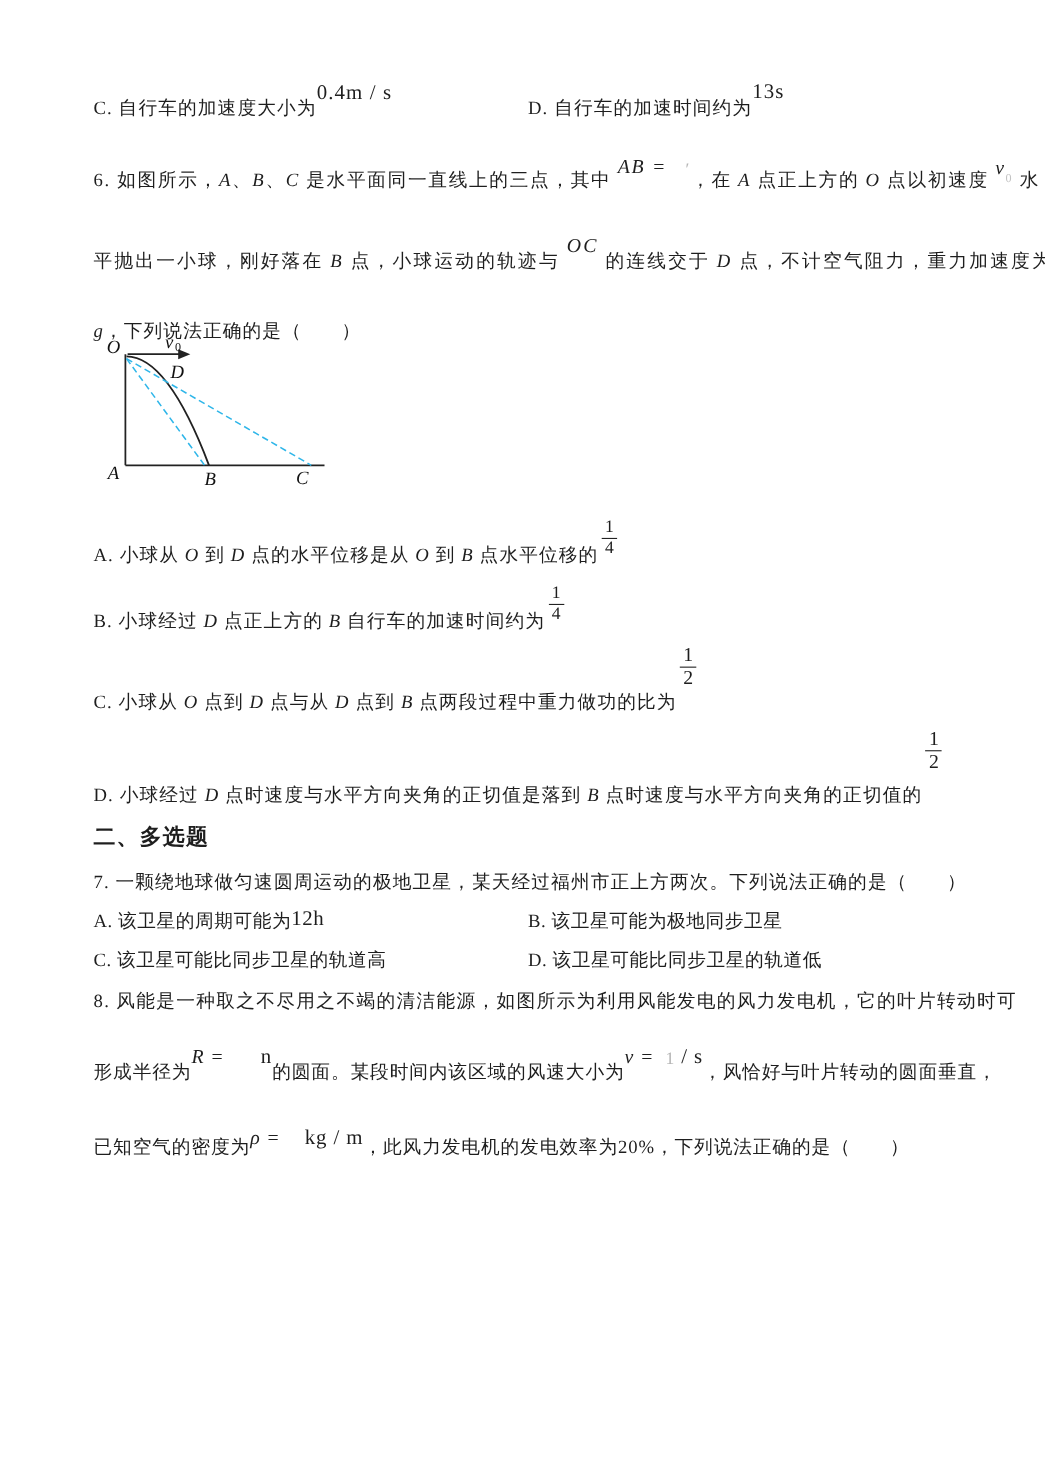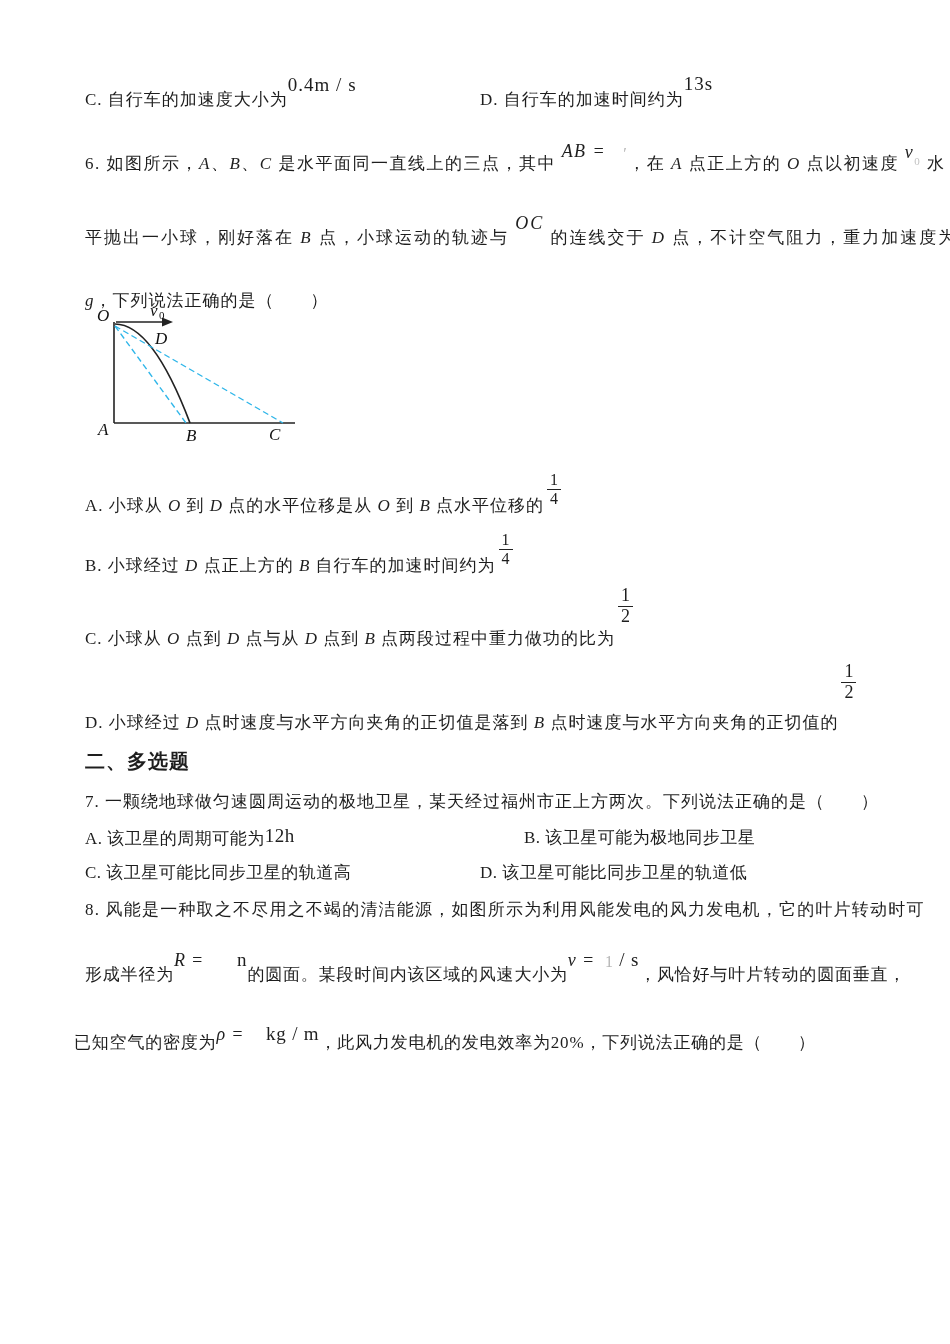--- a/index.html
+++ b/index.html
@@ -74,21 +74,21 @@
 
   <div class="line ls1" style="left:85px;top:478px;"><span class="seg">A. 小球从 </span><span class="seg it">O</span><span class="seg"> 到 </span><span class="seg it">D</span><span class="seg"> 点的水平位移是从 </span><span class="seg it">O</span><span class="seg"> 到 </span><span class="seg it">B</span><span class="seg"> 点水平位移的</span><span class="frac" style="position: relative; top: -7px;"><span class="fnum">1</span><span class="fden">4</span></span></div>
   <div class="line ls1" style="left:85px;top:538px;"><span class="seg">B. 小球经过 </span><span class="seg it">D</span><span class="seg"> 点正上方的 </span><span class="seg it">B</span><span class="seg"> 自行车的加速时间约为</span><span class="frac" style="position: relative; top: -7px;"><span class="fnum">1</span><span class="fden">4</span></span></div>
   <div class="line ls1" style="left:85px;top:608px;"><span class="seg">C. 小球从 </span><span class="seg it">O</span><span class="seg"> 点到 </span><span class="seg it">D</span><span class="seg"> 点与从 </span><span class="seg it">D</span><span class="seg"> 点到 </span><span class="seg it">B</span><span class="seg"> 点两段过程中重力做功的比为</span><span class="frac" style="font-size: 18px; position: relative; top: -22px;"><span class="fnum">1</span><span class="fden">2</span></span></div>
   <div class="line ls1" style="left:85px;top:692px;"><span class="seg">D. 小球经过 </span><span class="seg it">D</span><span class="seg"> 点时速度与水平方向夹角的正切值是落到 </span><span class="seg it">B</span><span class="seg"> 点时速度与水平方向夹角的正切值的</span><span class="frac" style="font-size: 18px; position: relative; top: -30px;"><span class="fnum">1</span><span class="fden">2</span></span></div>
 
   <div class="line sec-title" style="left:85px;top:750px;">二、多选题</div>
 
   <div class="line ls1" style="left:85px;top:791px;"><span class="seg">7. 一颗绕地球做匀速圆周运动的极地卫星，某天经过福州市正上方两次。下列说法正确的是（　　）</span></div>
   <div class="line ls05" style="left:85px;top:827px;"><span class="seg">A. 该卫星的周期可能为</span><span class="seg n19" style="position: relative; top: -2px;">12h</span></div>
-  <div class="line ls05" style="left:480px;top:827px;margin-left:44px;"><span class="seg">B. 该卫星可能为极地同步卫星</span></div>
+  <div class="line ls05" style="left:480px;top:827px;"><span class="seg">B. 该卫星可能为极地同步卫星</span></div>
   <div class="line ls05" style="left:85px;top:862px;"><span class="seg">C. 该卫星可能比同步卫星的轨道高</span></div>
   <div class="line ls05" style="left:480px;top:862px;"><span class="seg">D. 该卫星可能比同步卫星的轨道低</span></div>
 
   <div class="line ls12" style="left:85px;top:899px;"><span class="seg">8. 风能是一种取之不尽用之不竭的清洁能源，如图所示为利用风能发电的风力发电机，它的叶片转动时可</span></div>
   <div class="line ls08" style="left:85px;top:963px;"><span class="seg">形成半径为</span><span class="seg supit" style="position: relative; top: -14px;">R = </span><span class="seg sup" style="position: relative; top: -14px;">     n</span><span class="seg">的圆面。某段时间内该区域的风速大小为</span><span class="seg supit" style="position: relative; top: -14px;">v = </span><span class="seg supfaint" style="position: relative; top: -13px;"> 1</span><span class="seg sup" style="position: relative; top: -14px;"> / s</span><span class="seg">，风恰好与叶片转动的圆面垂直，</span></div>
-  <div class="line ls08" style="left:74px;top:1031px;"><span class="seg">已知空气的密度为</span><span class="seg supit" style="position: relative; top: -8px;">ρ = </span><span class="seg sup" style="position: relative; top: -8px;">   kg / m</span><span class="seg">，此风力发电机的发电效率为20%，下列说法正确的是（　　）</span></div>
+  <div class="line ls08" style="left:85px;top:1031px;"><span class="seg">已知空气的密度为</span><span class="seg supit" style="position: relative; top: -8px;">ρ = </span><span class="seg sup" style="position: relative; top: -8px;">   kg / m</span><span class="seg">，此风力发电机的发电效率为20%，下列说法正确的是（　　）</span></div>
 
 </div>
 
 </body></html>

